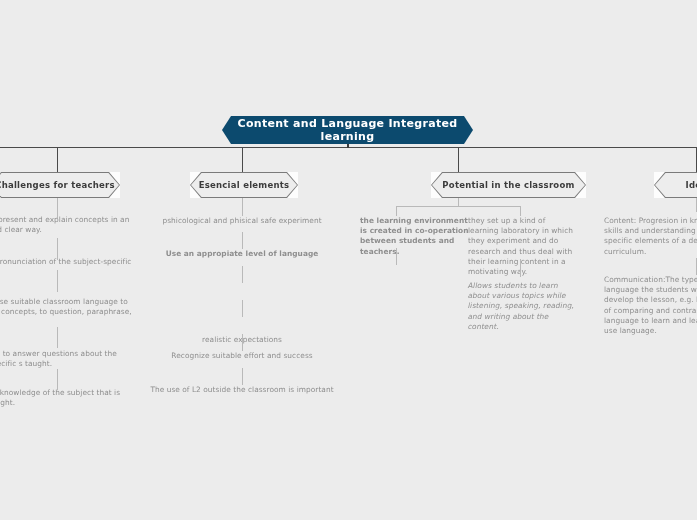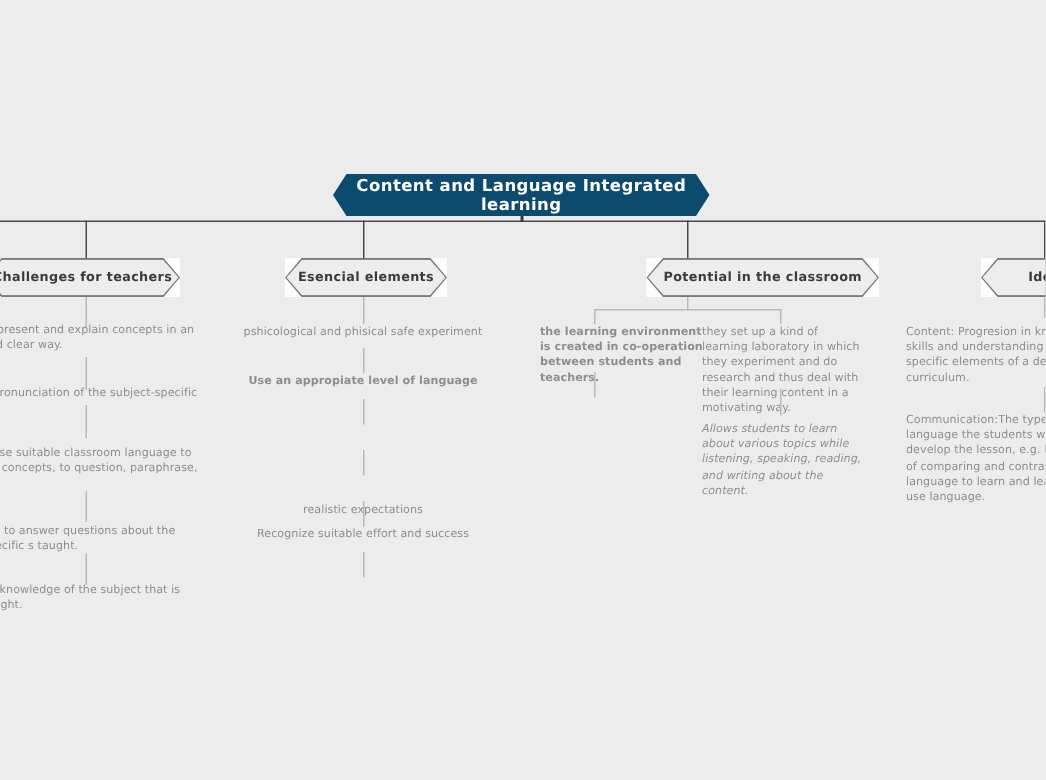--- a/index.html
+++ b/index.html
@@ -158,20 +158,21 @@
   <div class="vline light" style="left:242px; top:198px; height:18px;"></div>
   <div class="leaf center" style="left:152px; top:216px; width:180px;">pshicological and phisical safe experiment</div>
   <div class="vline light" style="left:242px; top:232px; height:17px;"></div>
   <div class="leaf center" style="left:152px; top:249px; width:180px;font-weight:bold;">Use an appropiate level of language</div>
   <div class="vline light" style="left:242px; top:266px; height:17px;"></div>
   <div class="vline light" style="left:242px; top:300px; height:17px;"></div>
   <div class="leaf center" style="left:152px; top:335px; width:180px;">realistic expectations</div>
   <div class="vline light" style="left:242px; top:334px; height:17px;"></div>
   <div class="leaf center" style="left:152px; top:351px; width:180px;">Recognize suitable effort and success</div>
   <div class="vline light" style="left:242px; top:368px; height:17px;"></div>
+  <div class="leaf center" style="left:146px; top:385px; width:192px;">The use of L2 outside the classroom is important</div>
 
   <div class="vline dark" style="left:458px; top:147px; height:25px;"></div>
   <div class="branch-head" style="left:412px; top:172px; width:155px;margin-left:19px;">
     <span class="hexborder"></span>
     <span class="hexfill"></span>
     <span class="bh-label">Potential in the classroom</span>
   </div>
 
   <div class="vline light" style="left:458px; top:198px; height:8px;"></div>
   <div class="hline" style="left:396px; top:206px; width:124px;"></div>

